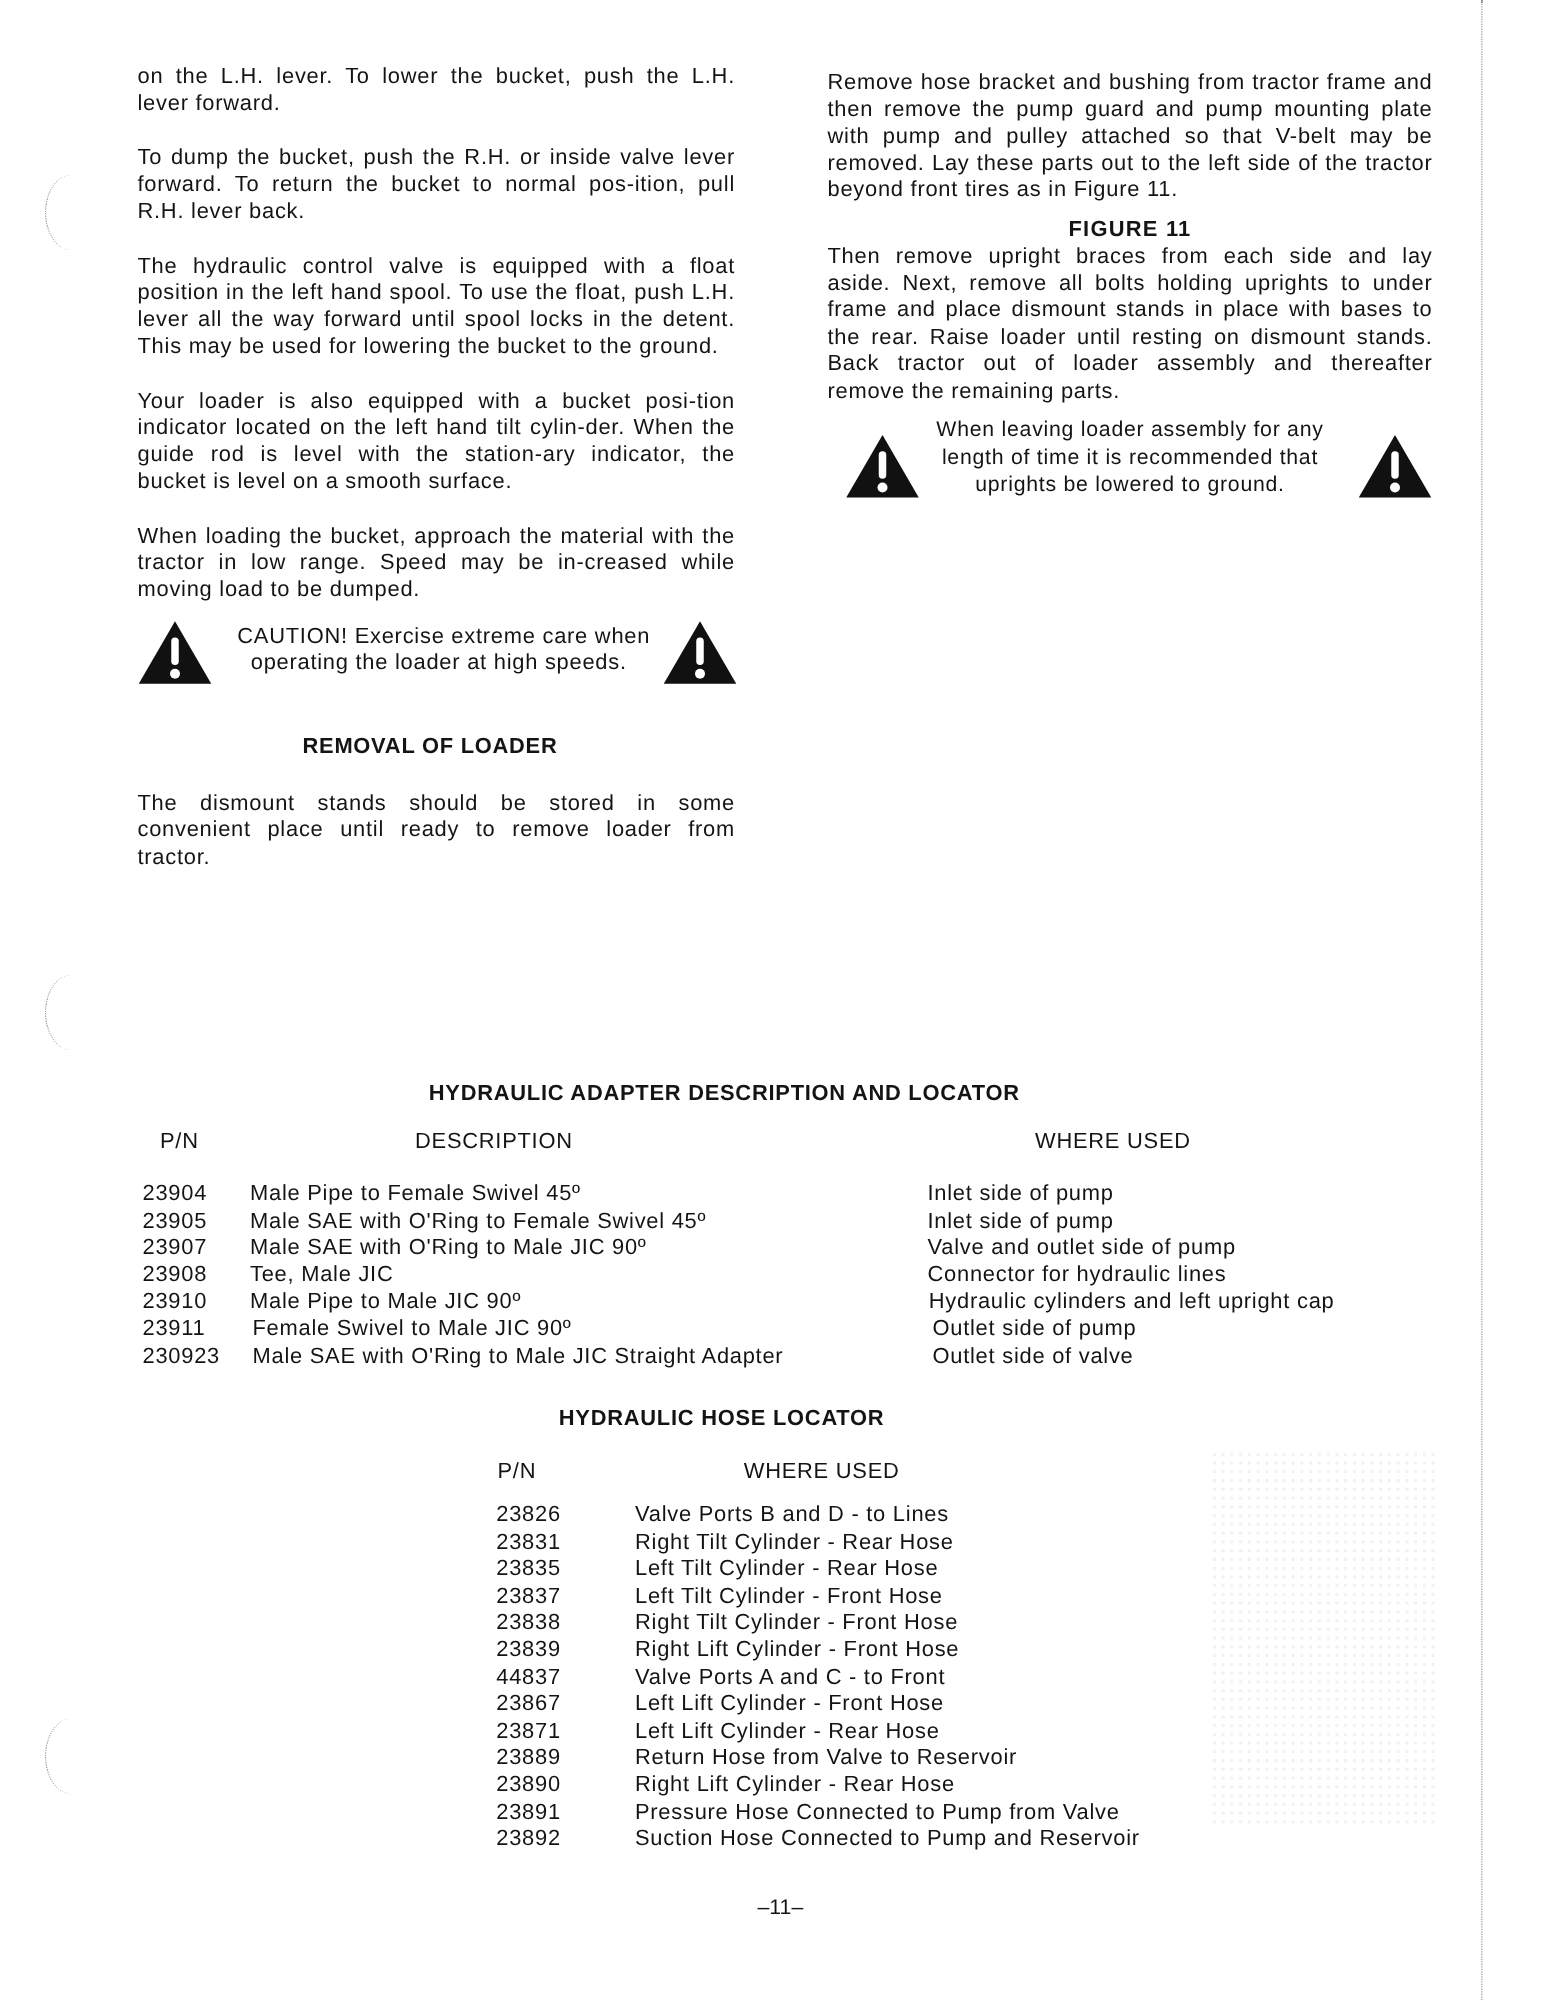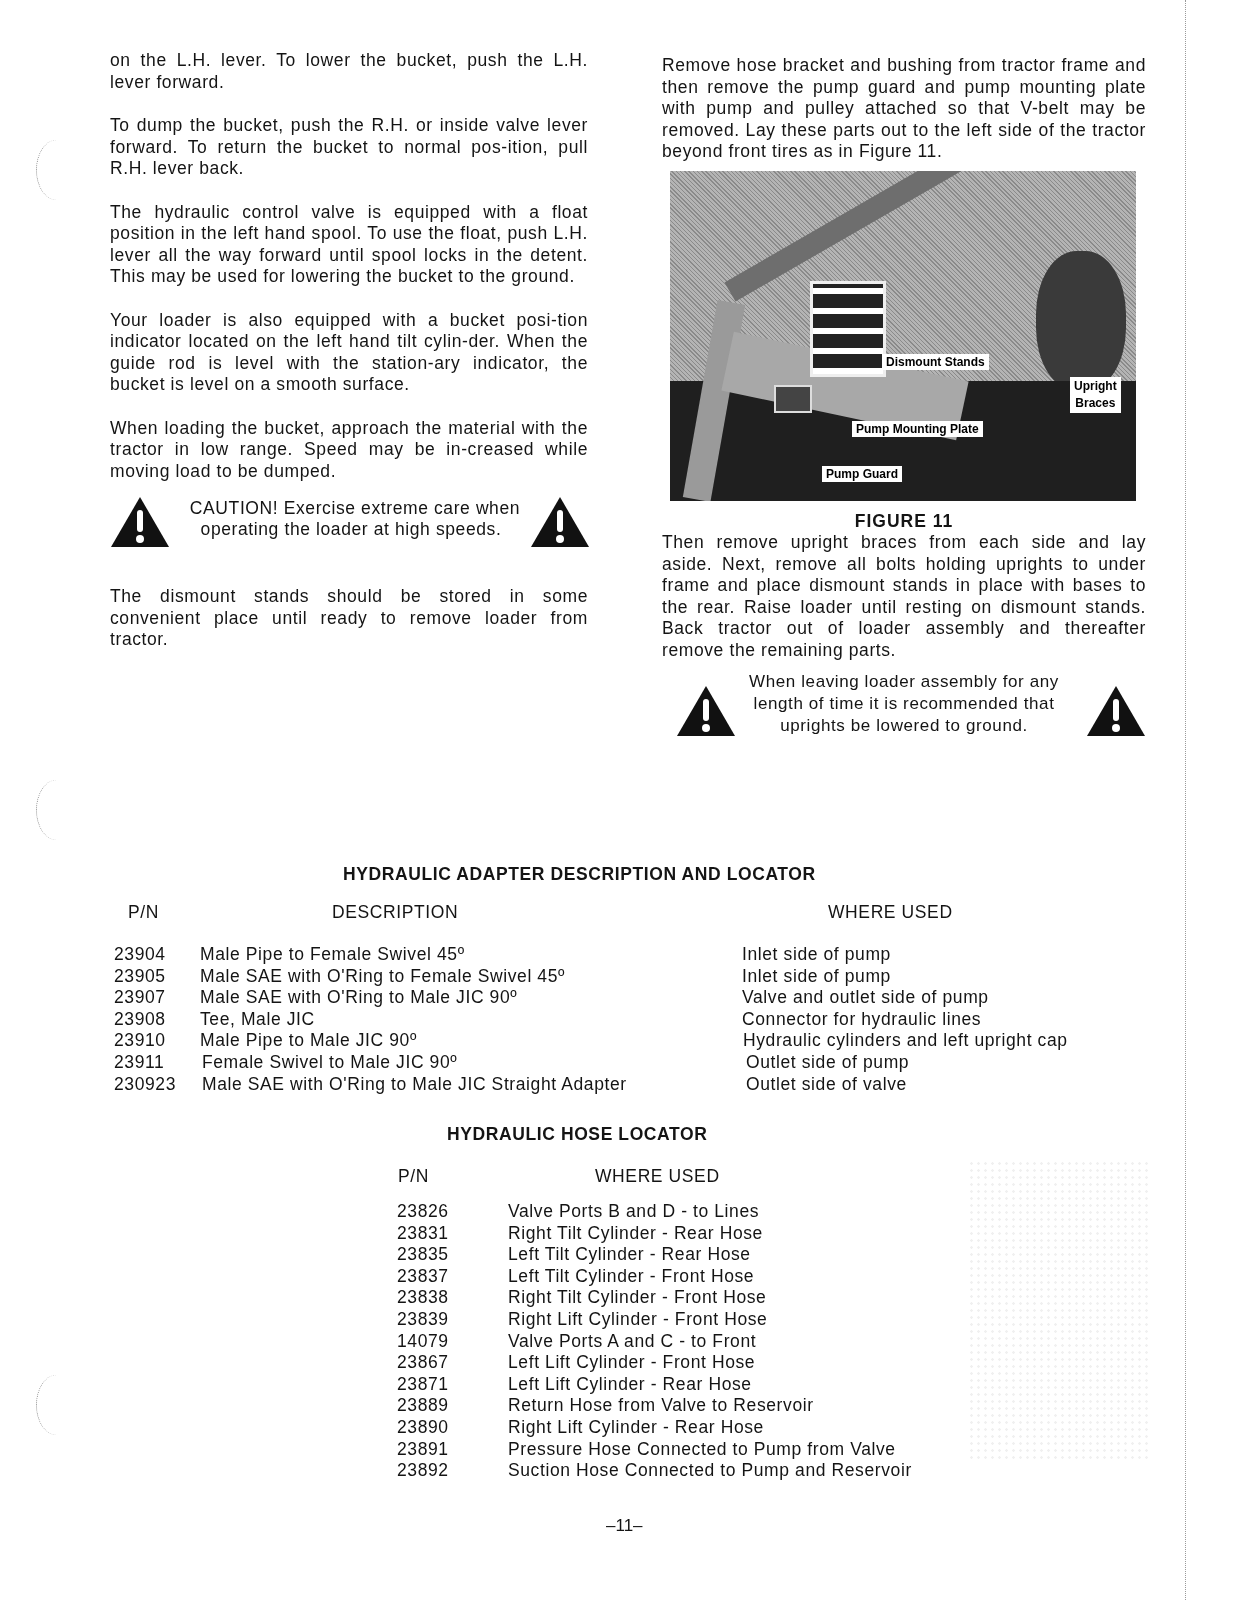--- a/index.html
+++ b/index.html
@@ -71,42 +71,27 @@
       </div>
       <div class="tri" style="right:-2px; top:0;">
         <svg viewBox="0 0 60 52">
             <polygon points="30,1 59,51 1,51" fill="#111"></polygon>
             <rect x="27" y="14" width="6" height="22" rx="3" fill="#fff"></rect>
             <circle cx="30" cy="43" r="4" fill="#fff"></circle>
           </svg>
       </div>
     </div>
 
+    <div class="heading" style="margin: 0 0 24px -10px;">REMOVAL OF LOADER</div>
     <p>The dismount stands should be stored in some convenient place until ready to remove loader from tractor.</p>
   </div>
 
   <div class="col col-right">
     <p style="margin-bottom:0;">Remove hose bracket and bushing from tractor frame and then remove the pump guard and pump mounting plate with pump and pulley attached so that V-belt may be removed.  Lay these parts out to the left side of the tractor beyond front tires as in Figure 11.</p>
 
-    <div class="figure">
-      <div class="tire"></div>
-      <div class="ground"></div>
-      <div class="beam"></div>
-      <div class="frame-l"></div>
-      <div class="panel"></div>
-      <div class="grille"></div>
-      <div class="badge"></div>
-      <div class="label" style="left:212px; top:183px;">Dismount Stands</div>
-      <div class="label" style="left:400px; top:206px; text-align:center; line-height:17px;">
-        <div>Upright</div>
-        <div>Braces</div>
-      </div>
-      <div class="label" style="left:182px; top:250px;">Pump Mounting Plate</div>
-      <div class="label" style="left:152px; top:295px;">Pump Guard</div>
-    </div>
 
     <div class="fig-caption">FIGURE 11</div>
     <p class="after">Then remove upright braces from each side and lay aside.  Next, remove all bolts holding uprights to under frame and place dismount stands in place with bases to the rear.  Raise loader until resting on dismount stands.  Back tractor out of loader assembly and thereafter remove the remaining parts.</p>
 
     <div class="caution" style="height:64px;">
       <div class="tri" style="left:14px; top:10px;">
         <svg viewBox="0 0 60 52">
             <polygon points="30,1 59,51 1,51" fill="#111"></polygon>
             <rect x="27" y="14" width="6" height="22" rx="3" fill="#fff"></rect>
             <circle cx="30" cy="43" r="4" fill="#fff"></circle>
@@ -194,21 +179,21 @@
       </div>
       <div class="row" style="top:427.4px; left:0; width:1238px;">
         <span style="left:397px;">23838</span>
         <span style="left:508px;">Right Tilt Cylinder - Front Hose</span>
       </div>
       <div class="row" style="top:449px; left:0; width:1238px;">
         <span style="left:397px;">23839</span>
         <span style="left:508px;">Right Lift Cylinder - Front Hose</span>
       </div>
       <div class="row" style="top:470.6px; left:0; width:1238px;">
-        <span style="left:397px;">14079</span>
+        <span style="left:397px;">44837</span>
         <span style="left:508px;">Valve Ports A and C - to Front</span>
       </div>
       <div class="row" style="top:492.2px; left:0; width:1128px;">
         <span style="left:397px;">23867</span>
         <span style="left:508px;">Left Lift Cylinder - Front Hose</span>
       </div>
       <div class="row" style="top:513.8px; left:0; width:1238px;">
         <span style="left:397px;">23871</span>
         <span style="left:508px;">Left Lift Cylinder - Rear Hose</span>
       </div>

